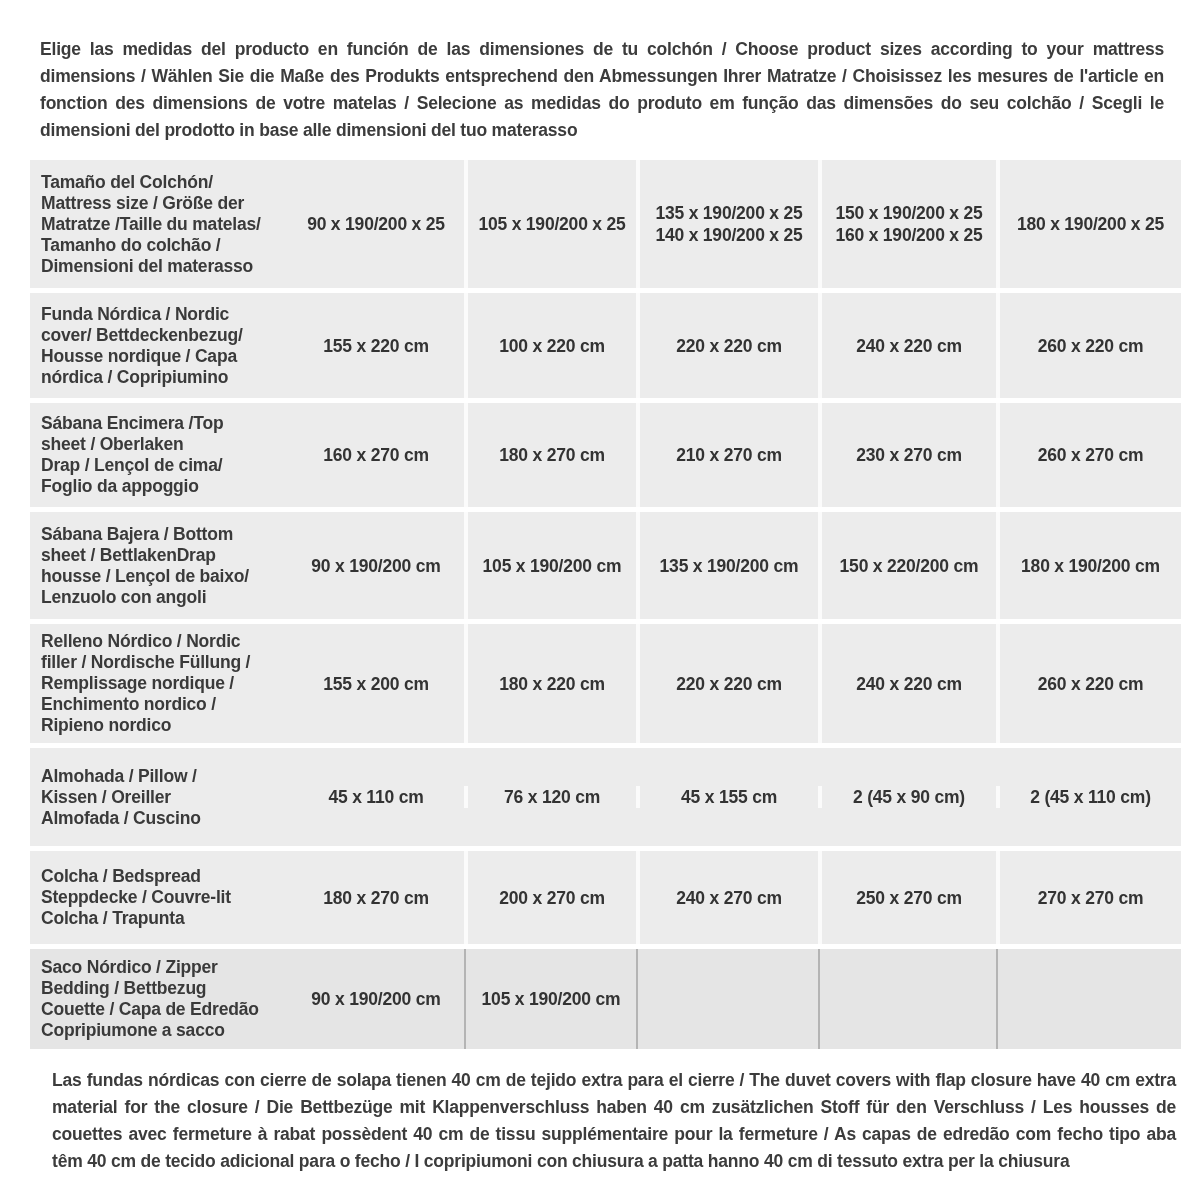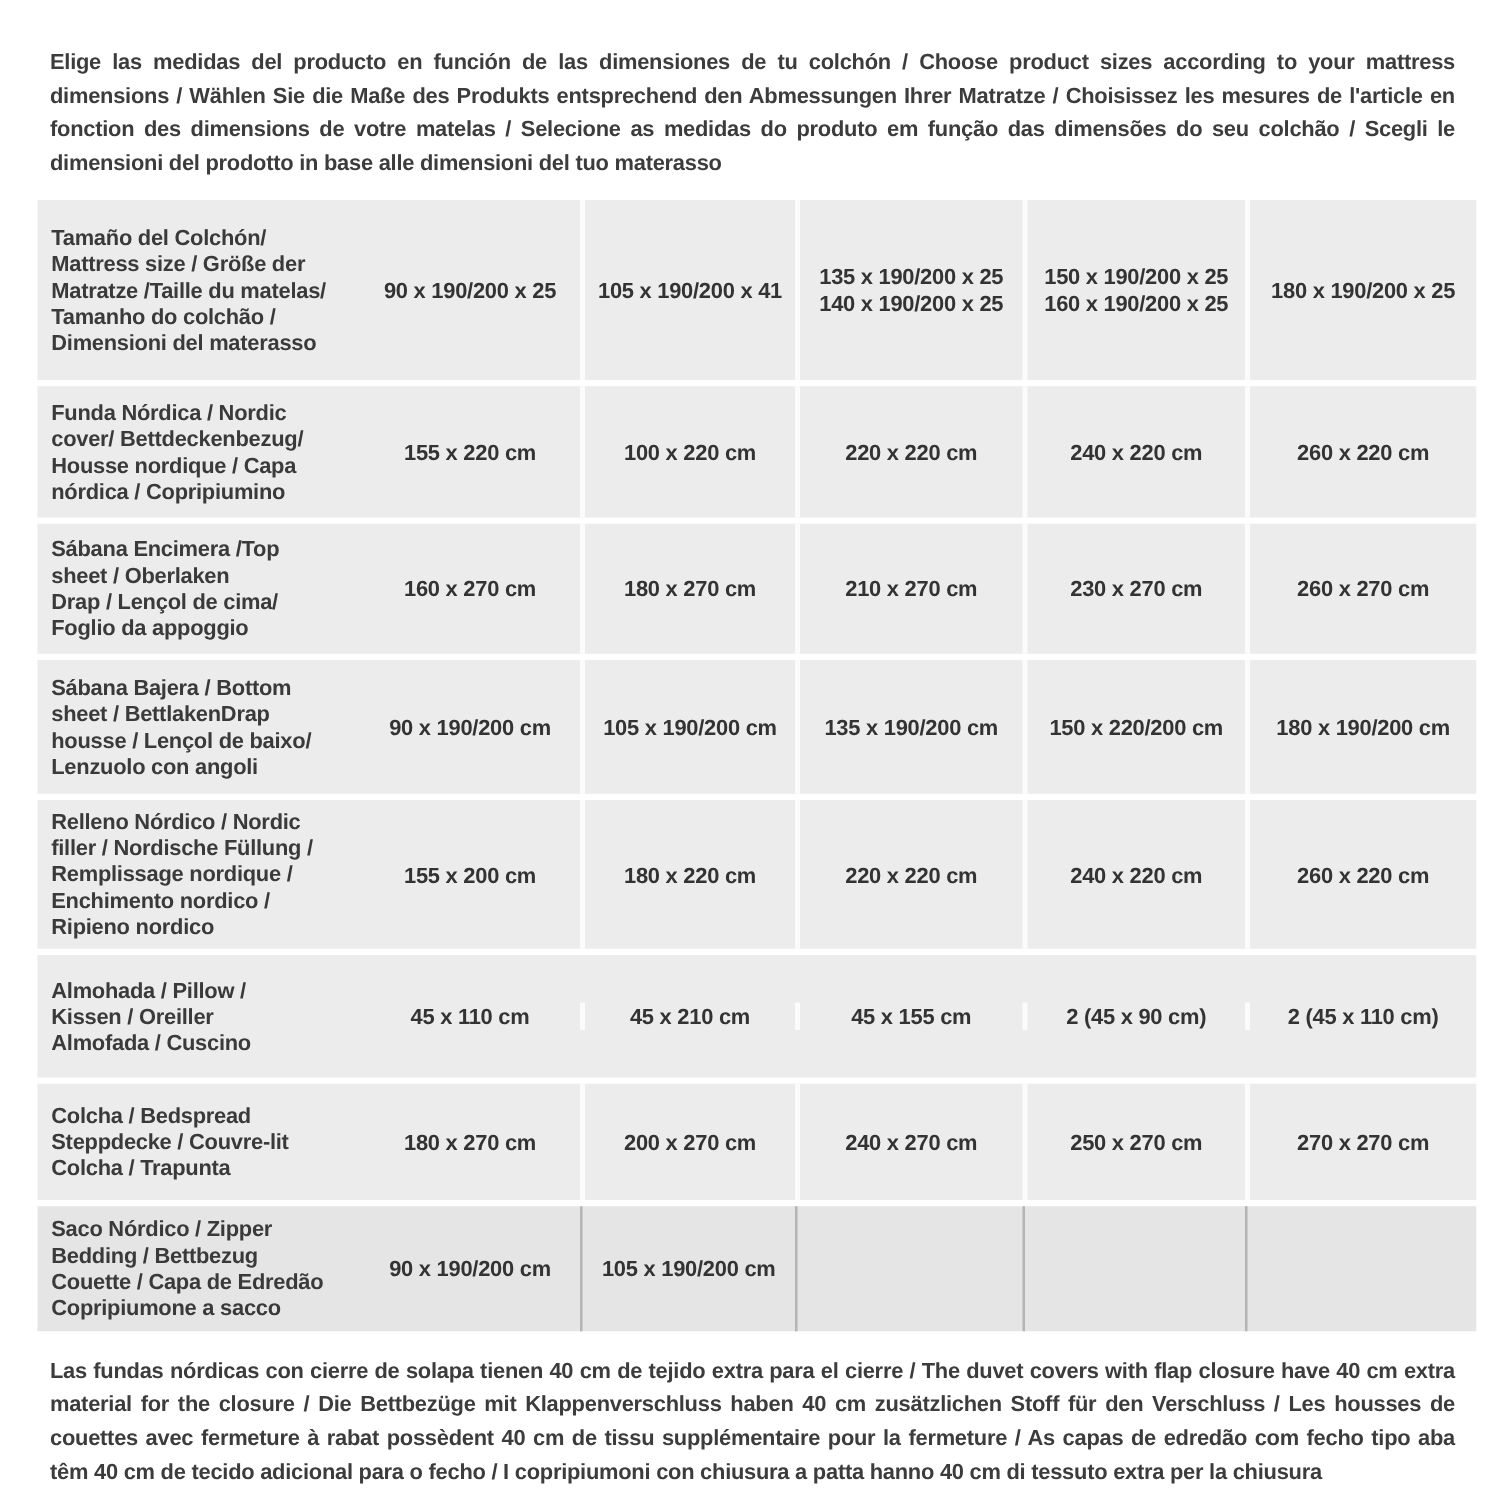--- a/index.html
+++ b/index.html
@@ -13,21 +13,21 @@
   .intro{
     margin:36px 6px 16px 10px;
     width:1124px;
     font-size:17.5px;font-weight:700;
     line-height:27px;
     letter-spacing:-0.2px;
     text-align:justify;
     color:#3c3c3c;
   }
   .footnote{
-    margin:18px 6px 0 10px;
+    margin:18px 6px 0 22px;
     width:1124px;
     font-size:17.5px;font-weight:700;
     line-height:27px;
     letter-spacing:-0.2px;
     text-align:justify;
     color:#3c3c3c;
   }
   .sizetable{width:1151px;}
   .trow{
     display:flex;
@@ -49,21 +49,21 @@
   .c2{width:172px;}
   .c3{width:182px;}
   .c4{width:178px;}
   .c5{width:185px;}
   .val{justify-content:center;text-align:center;line-height:22px;padding:0 6px;}
   
   .trow .c2,.trow .c3,.trow .c4,.trow .c5{border-left:4px solid #fbfbfb;}
   
   .trow.white .c2,.trow.white .c3,.trow.white .c4,.trow.white .c5{border-left:2px solid #b4b4b4;}
   
-  .rh0{height:144px;}
+  .rh0{height:128px;}
   .rh1{height:105px;}
   .rh2{height:104px;}
   .rh3{height:107px;}
   .rh4{height:119px;}
   .rh5{height:98px;align-items:center;}
   .rh6{height:93px;}
   .rh7{height:100px;}
 </style>
 </head>
 <body>
@@ -74,21 +74,21 @@
 
   <div class="sizetable">
 
     <div class="trow rh0">
       <div class="cell c-label">Tamaño del Colchón/
 Mattress size / Größe der
 Matratze /Taille du matelas/
 Tamanho do colchão /
 Dimensioni del materasso</div>
       <div class="cell val c1">90 x 190/200 x 25</div>
-      <div class="cell val c2">105 x 190/200 x 41</div>
+      <div class="cell val c2">105 x 190/200 x 25</div>
       <div class="cell val c3">135 x 190/200 x 25
 140 x 190/200 x 25</div>
       <div class="cell val c4">150 x 190/200 x 25
 160 x 190/200 x 25</div>
       <div class="cell val c5">180 x 190/200 x 25</div>
     </div>
 
     <div class="trow rh1">
       <div class="cell c-label">Funda Nórdica /  Nordic
 cover/ Bettdeckenbezug/
@@ -136,21 +136,21 @@
       <div class="cell val c3">220 x 220 cm</div>
       <div class="cell val c4">240 x 220 cm</div>
       <div class="cell val c5">260 x 220 cm</div>
     </div>
 
     <div class="trow rh5">
       <div class="cell c-label">Almohada  / Pillow /
 Kissen / Oreiller
 Almofada / Cuscino</div>
       <div class="cell val c1">45 x 110 cm</div>
-      <div class="cell val c2">45 x 210 cm</div>
+      <div class="cell val c2">76 x 120 cm</div>
       <div class="cell val c3">45 x 155 cm</div>
       <div class="cell val c4">2 (45 x 90 cm)</div>
       <div class="cell val c5">2 (45 x 110 cm)</div>
     </div>
 
     <div class="trow rh6">
       <div class="cell c-label">Colcha / Bedspread
 Steppdecke / Couvre-lit
 Colcha / Trapunta</div>
       <div class="cell val c1">180 x 270 cm</div>

